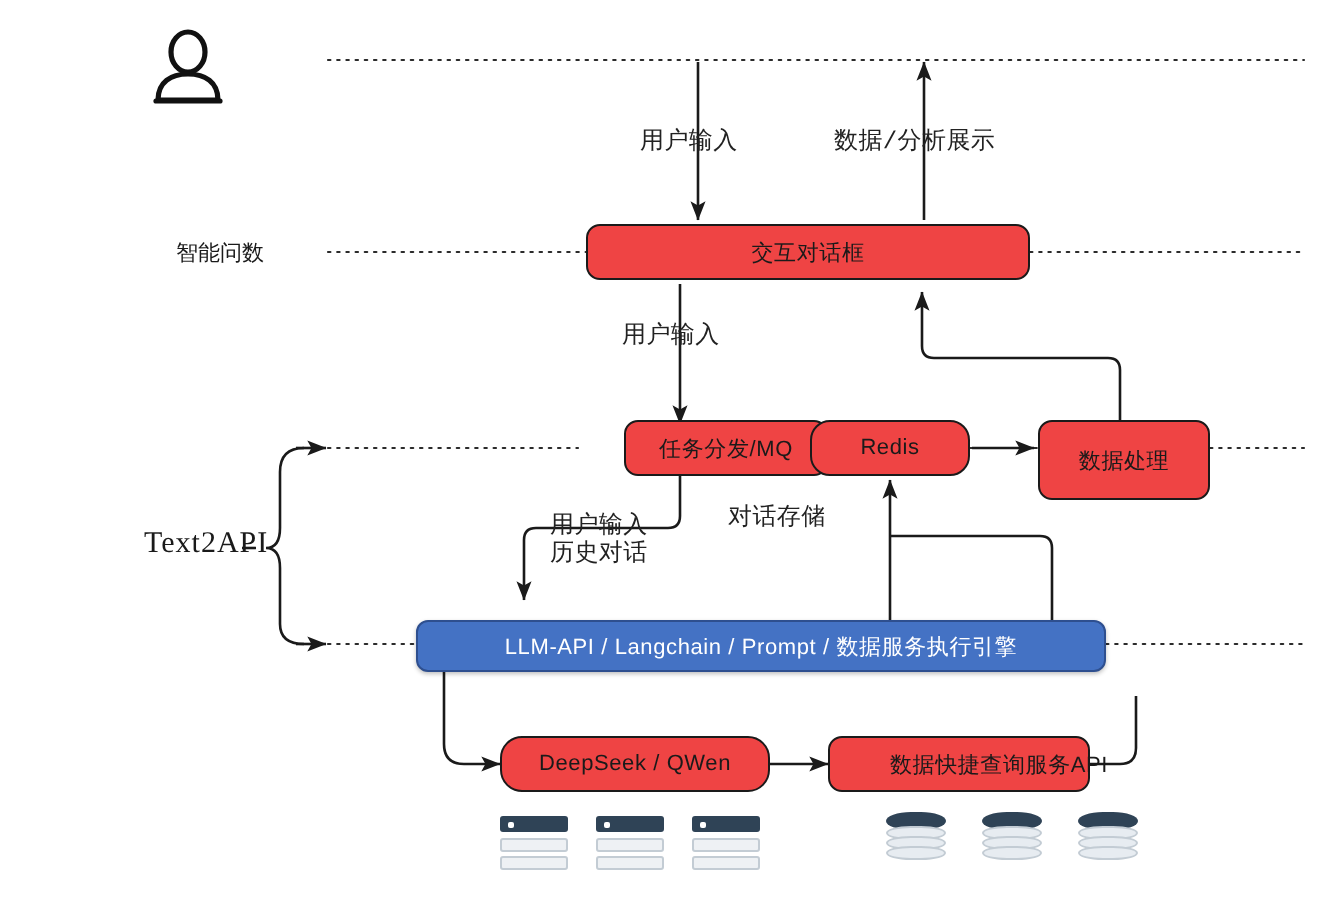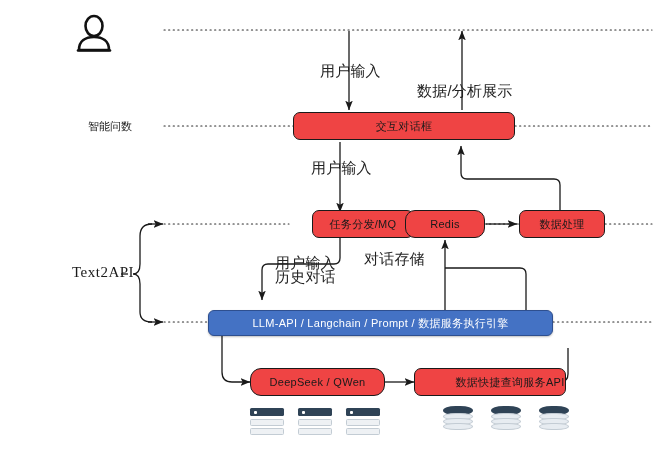--- a/index.html
+++ b/index.html
@@ -42,25 +42,26 @@
     background: #4472c4;
     border: 1px solid #2e4f8f;
     color: #ffffff;
     border-radius: 6px;
     font-size: 11px;
     box-shadow: 0 1px 2px rgba(0,0,0,0.25);
     text-align: right;
   }
   .edge-label {
     position: absolute;
-    font-size: 15px;
+    font-size: 12px;
     color: #222222;
     white-space: nowrap;
     line-height: 14px;
     letter-spacing: 0.2px;
+    font-family: Liberation Mono, monospace;
   }
   .band-label {
     position: absolute;
     font-size: 11px;
     color: #1a1a1a;
     white-space: nowrap;
   }
   .brace-label {
     position: absolute;
     font-family: "Liberation Serif", "DejaVu Serif", serif;
@@ -187,43 +188,43 @@
       <line x1="6" y1="38.5" x2="38" y2="38.5" stroke="#111" stroke-width="2.6" stroke-linecap="round"></line>
     </svg>
   </div>
 
   <div class="band-label" style="left:88px; top:119px;">智能问数</div>
 
   <div class="brace-label" style="left:55px; top:264px;">Text2API</div>
 
   <div class="edge-label" style="left:320px; top:64px;">用户输入</div>
 
-  <div class="edge-label" style="left:417px; top:64px;margin-top:20px;">数据/分析展示</div>
+  <div class="edge-label" style="left:417px; top:64px;">数据/分析展示</div>
 
   <div class="edge-label" style="left:311px; top:161px;">用户输入</div>
 
   <div class="edge-label" style="left:275px; top:256px;">用户输入</div>
 
   <div class="edge-label" style="left:275px; top:270px;">历史对话</div>
 
   <div class="edge-label" style="left:364px; top:252px;">对话存储</div>
 
   <div class="node" style="left:293px; top:112px; width:222px; height:28px;">交互对话框</div>
 
   <div class="node" style="left:289px; top:210px; width:102px; height:28px;margin-left:23px;">任务分发/MQ</div>
 
   <div class="node" style="left:405px; top:210px; width:80px; height:28px;border-radius:10px;">Redis</div>
 
-  <div class="node" style="left:519px; top:210px; width:86px; height:28px;">数据处理</div>
+  <div class="node" style="left:519px; top:210px; width:86px; height:40px;">数据处理</div>
 
   <div class="node blue" style="left:208px; top:310px; width:345px; height:26px;">LLM-API / Langchain / Prompt / 数据服务执行引擎</div>
 
   <div class="node" style="left:250px; top:368px; width:135px; height:28px;border-radius:11px;">DeepSeek / QWen</div>
 
-  <div class="node" style="left:414px; top:368px; width:152px; height:28px;padding-left:40px;">数据快捷查询服务API</div>
+  <div class="node" style="left:414px; top:368px; width:131px; height:28px;padding-left:40px;">数据快捷查询服务API</div>
 
   <div class="serverfarm" style="left:250px; top:408px;">
     <div class="server">
       <div class="bay">
           <span class="led"></span>
         </div>
       <div class="slot"></div>
       <div class="slot"></div>
     </div>
     <div class="server">

